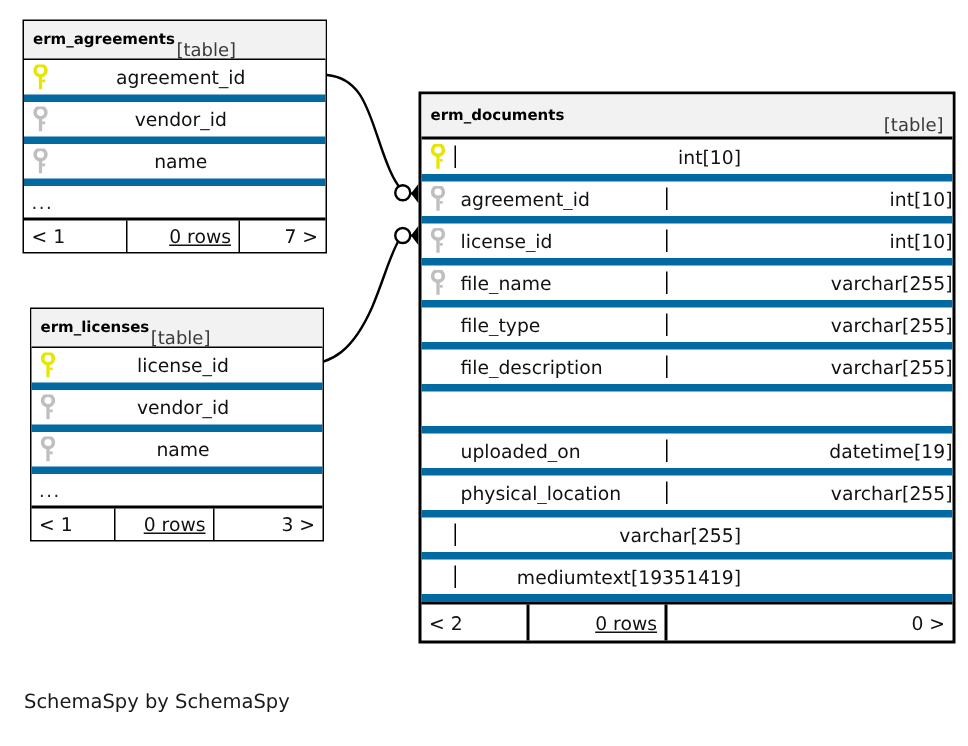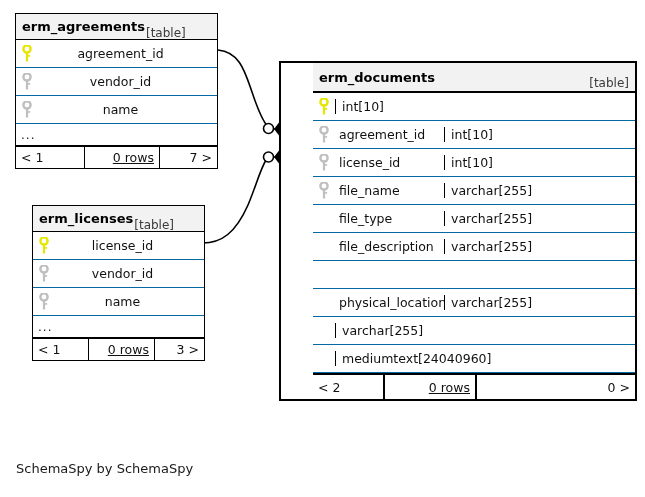--- a/index.html
+++ b/index.html
@@ -53,39 +53,39 @@
     padding: 0 6px;
     height: 26px;
     white-space: nowrap;
   }
   .erd-table.focus .tbl-header {
     border-bottom: 2px solid #000000;
     height: 30px;
   }
   .tbl-name {
     font-weight: bold;
-    font-size: 13px;
+    font-size: 10px;
     color: #000000;
   }
   .tbl-kind {
     font-size: 12px;
     color: #3a3a3a;
     margin-left: 1px;
     margin-top: 12px;
   }
   .tbl-kind.far {
     margin-left: auto;
   }
 
   
   .col-row {
     box-sizing: border-box;
     display: flex;
     align-items: center;
-    border-bottom: 1px solid #0369a1;
+    border-bottom: 5px solid #0369a1;
     height: 28px;
     white-space: nowrap;
   }
   .col-row:last-child { border-bottom: none; }
 
   .col-key {
     width: 22px;
     flex: 0 0 22px;
     display: flex;
     align-items: center;
@@ -100,20 +100,21 @@
     text-align: center;
     padding-right: 18px;
   }
   .col-type {
     box-sizing: border-box;
     flex: 0 0 191px;
     width: 191px;
     border-left: 1px solid #000000;
     padding-left: 6px;
     overflow: hidden;
+    text-align: right;
   }
 
   
   .ellipsis-row {
     box-sizing: border-box;
     display: flex;
     align-items: center;
     height: 22px;
     padding-left: 5px;
     border-bottom: 1px solid #000000;
@@ -224,21 +225,21 @@
 
     <div class="ellipsis-row">...</div>
 
     <div class="tbl-footer">
       <span class="foot-cell foot-left" style="flex:0 0 68px;">&lt; 1</span>
       <span class="foot-cell foot-mid" style="flex:0 0 75px;">0 rows</span>
       <span class="foot-cell foot-right">7 &gt;</span>
     </div>
   </div>
 
-  <div class="erd-table centered" id="tbl-licenses" style="left:32px; top:205px; width:173px;">
+  <div class="erd-table centered" id="tbl-licenses" style="left:20px; top:205px; width:196px;">
 
     <div class="tbl-header">
       <span class="tbl-name">erm_licenses</span>
       <span class="tbl-kind">[table]</span>
     </div>
 
     <div class="col-row">
       <span class="col-key">
         <svg width="10" height="18" viewBox="0 0 10 18">
           <circle cx="5" cy="4" r="3.6" fill="none" stroke="#e6e600" stroke-width="2.4"></circle>
@@ -273,21 +274,21 @@
 
     <div class="ellipsis-row">...</div>
 
     <div class="tbl-footer">
       <span class="foot-cell foot-left" style="flex:0 0 55px;">&lt; 1</span>
       <span class="foot-cell foot-mid" style="flex:0 0 66px;">0 rows</span>
       <span class="foot-cell foot-right">3 &gt;</span>
     </div>
   </div>
 
-  <div class="erd-table focus" id="tbl-documents" style="left:279px; top:61px; width:358px;padding-left:32px;">
+  <div class="erd-table focus" id="tbl-documents" style="left:279px; top:61px; width:358px;">
 
     <div class="tbl-header">
       <span class="tbl-name">erm_documents</span>
       <span class="tbl-kind far">[table]</span>
     </div>
 
     <div class="col-row">
       <span class="col-key">
         <svg width="10" height="18" viewBox="0 0 10 18">
           <circle cx="5" cy="4" r="3.6" fill="none" stroke="#e6e600" stroke-width="2.4"></circle>
@@ -343,35 +344,40 @@
     <div class="col-row">
       <span class="col-key"></span>
       <span class="col-name">file_description</span>
       <span class="col-type">varchar[255]</span>
     </div>
 
     <div class="col-row">
       <span class="col-key"></span>
     </div>
 
+    <div class="col-row">
+      <span class="col-key"></span>
+      <span class="col-name">uploaded_on</span>
+      <span class="col-type">datetime[19]</span>
+    </div>
 
     <div class="col-row">
       <span class="col-key"></span>
       <span class="col-name">physical_location</span>
       <span class="col-type">varchar[255]</span>
     </div>
 
     <div class="col-row">
       <span class="col-key"></span>
       <span class="col-type">varchar[255]</span>
     </div>
 
     <div class="col-row">
       <span class="col-key"></span>
-      <span class="col-type">mediumtext[24040960]</span>
+      <span class="col-type">mediumtext[19351419]</span>
     </div>
 
     <div class="tbl-footer">
       <span class="foot-cell foot-left" style="flex:0 0 70px;">&lt; 2</span>
       <span class="foot-cell foot-mid" style="flex:0 0 92px;">0 rows</span>
       <span class="foot-cell foot-right">0 &gt;</span>
     </div>
   </div>
 
   <div id="credit">SchemaSpy by SchemaSpy</div>

